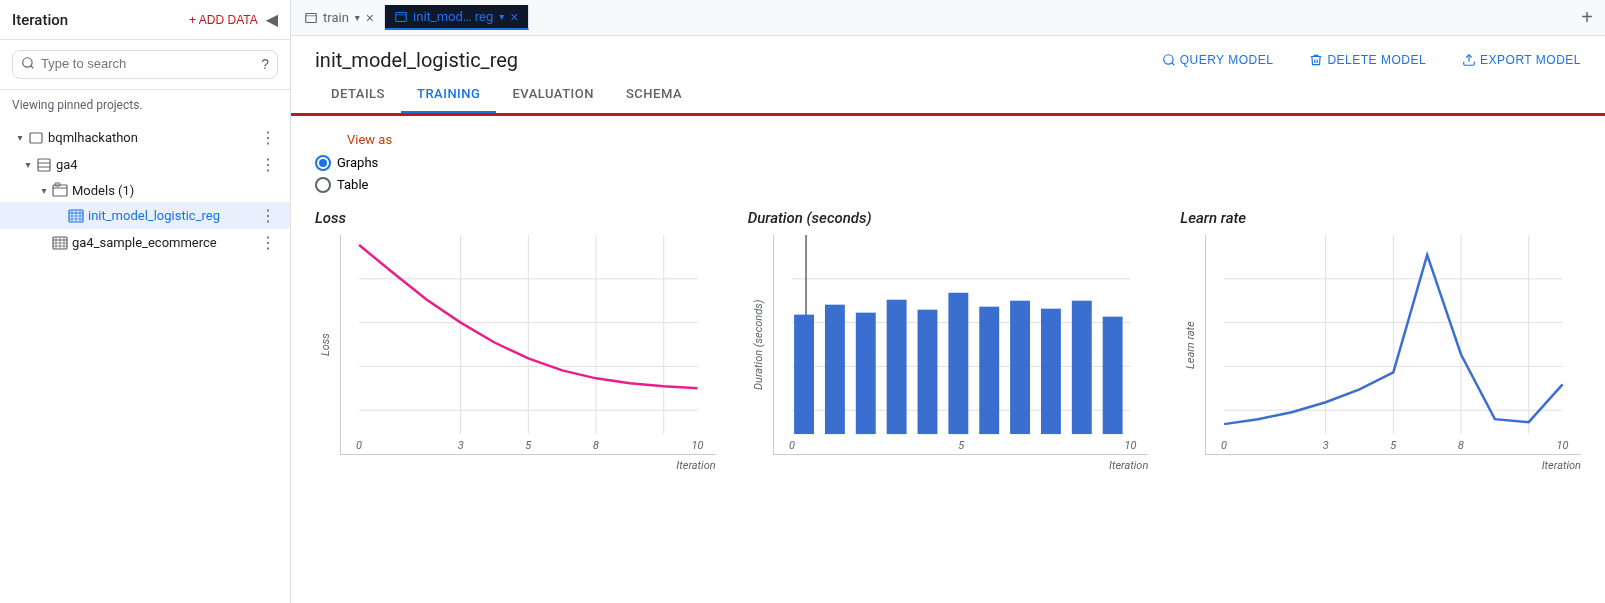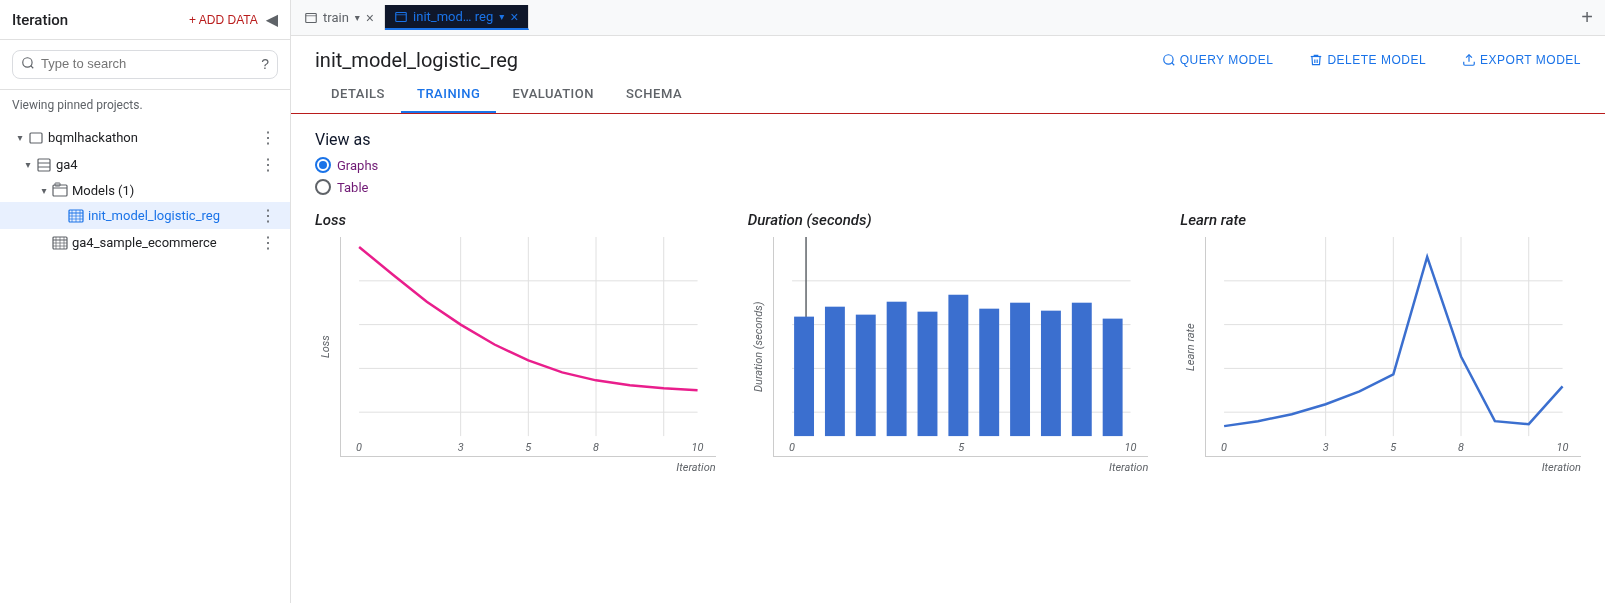--- a/index.html
+++ b/index.html
@@ -210,21 +210,21 @@
       gap: 4px;
       letter-spacing: 0.5px;
       text-transform: uppercase;
     }
 
     
     .tabs-nav {
       display: flex;
       align-items: center;
       padding: 0 24px;
-      border-bottom: 1px solid #b91c1c;
+      border-bottom: 3px solid #b91c1c;
       margin-top: 4px;
     }
     .nav-tab {
       padding: 10px 16px;
       font-size: 13px;
       font-weight: 500;
       color: #5f6368;
       cursor: pointer;
       border-bottom: 2px solid transparent;
       letter-spacing: 0.5px;
@@ -240,32 +240,32 @@
       flex: 1;
       overflow-y: auto;
       padding: 16px 24px;
     }
 
     
     .view-as {
       margin-bottom: 16px;
     }
     .view-as-label {
-      font-size: 16px;
-      color: #0f172a;
+      font-size: 13px;
+      color: #c2410c;
       margin-bottom: 8px;
+      margin-left: 32px;
     }
     .radio-group { display: flex; flex-direction: column; gap: 6px; }
     .radio-option {
       display: flex;
-      align-items: center;
       gap: 6px;
       cursor: pointer;
       font-size: 13px;
-      color: #701a75;
+      color: #000000;
     }
     .radio-circle {
       width: 16px;
       height: 16px;
       border-radius: 50%;
       border: 2px solid #1a73e8;
       display: flex;
       align-items: center;
       justify-content: center;
     }

